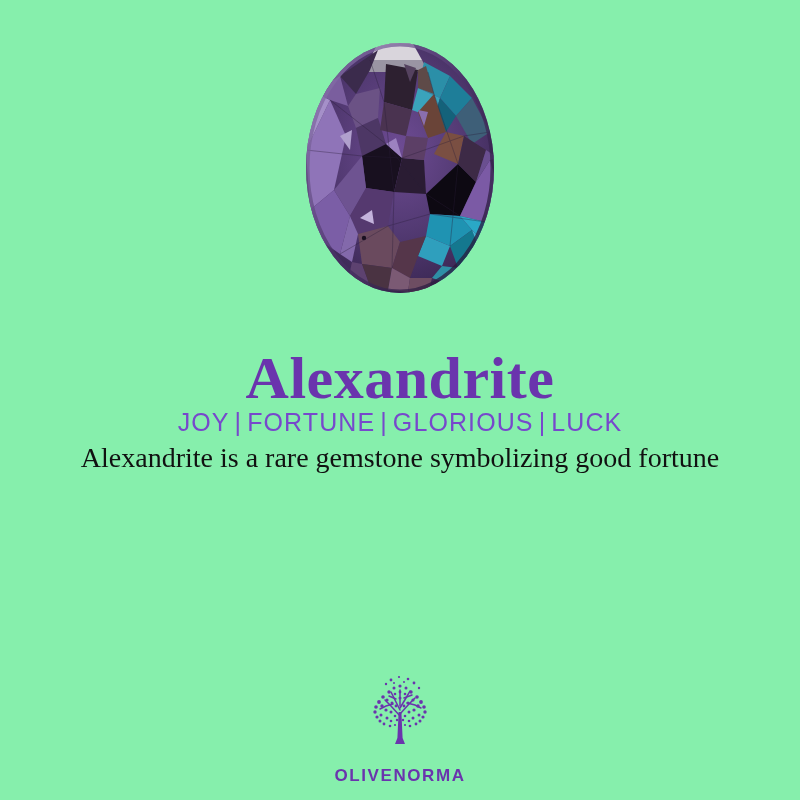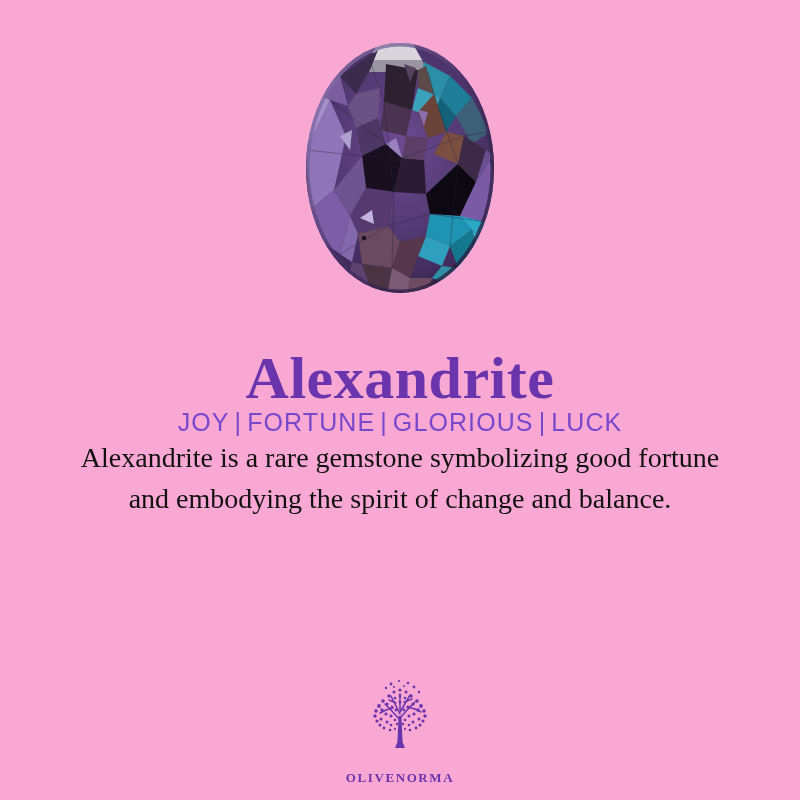--- a/index.html
+++ b/index.html
@@ -12,21 +12,21 @@
     height: 800px;
     background: #ffffff;
     font-family: "Liberation Serif", "DejaVu Serif", serif;
     overflow: hidden;
   }
 
   .card {
     position: relative;
     width: 800px;
     height: 800px;
-    background: #f9a8d4;
+    background: #86efac;
     display: flex;
     flex-direction: column;
     align-items: center;
   }
 
   
   .gem-wrap {
     position: relative;
     width: 800px;
     height: 300px;
@@ -86,22 +86,22 @@
     right: 0;
     bottom: 14px;
     display: flex;
     flex-direction: column;
     align-items: center;
   }
   .logo-mark {
     display: block;
   }
   .logo-word {
-    font-family: Liberation Serif, serif;
-    font-size: 13px;
+    font-family: Liberation Sans, sans-serif;
+    font-size: 17px;
     font-weight: 700;
     letter-spacing: 1.6px;
     color: #6a34ad;
     margin-top: 14px;
   }
 </style>
 </head>
 <body>
 
 <div class="card">
@@ -200,21 +200,20 @@
   </div>
 
   <div class="title">Alexandrite</div>
 
   <div class="keywords">
     <span>JOY</span><span class="kw-sep">|</span><span>FORTUNE</span><span class="kw-sep">|</span><span>GLORIOUS</span><span class="kw-sep">|</span><span>LUCK</span>
   </div>
 
   <div class="desc">
     <span class="desc-line">Alexandrite is a rare gemstone symbolizing good fortune</span>
-    <span class="desc-line">and embodying the spirit of change and balance.</span>
   </div>
 
   <div class="logo">
     <svg class="logo-mark" width="78" height="80" viewBox="0 0 78 80">
       <g fill="#6a34ad">
 
         <path d="M37.6 40 L40.4 40 L41.6 66 L44 72 L34 72 L36.4 66 Z"></path>
 
         <g stroke="#6a34ad" stroke-width="1.5" fill="none" stroke-linecap="round">
           <path d="M39 44 L30 34 L24 28"></path>

